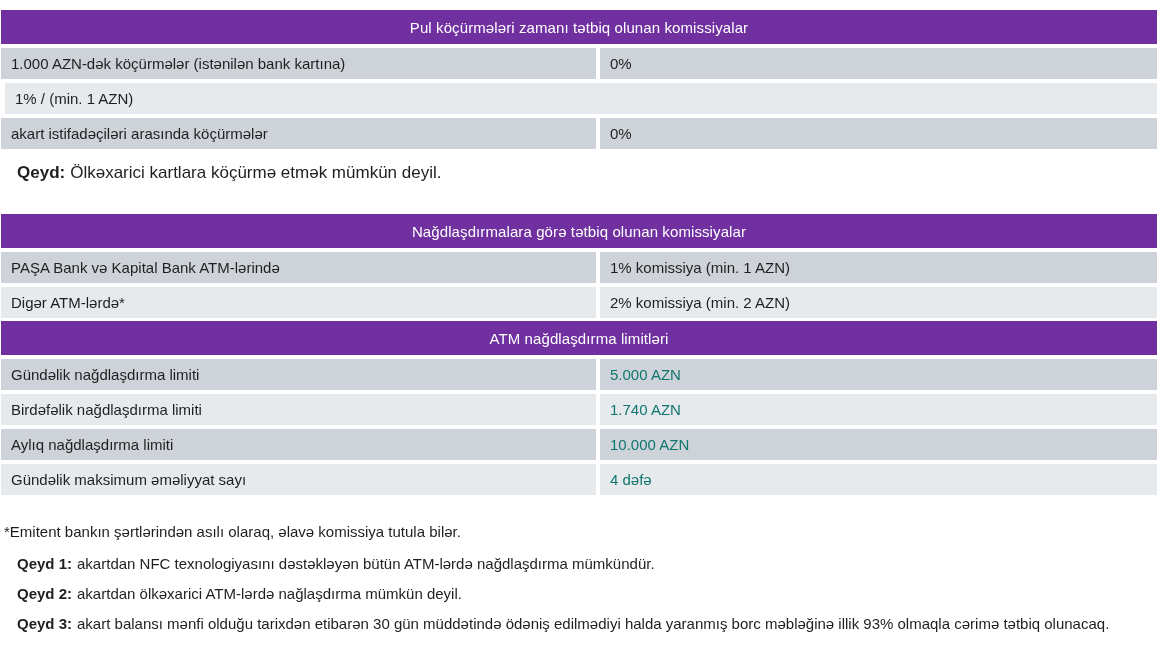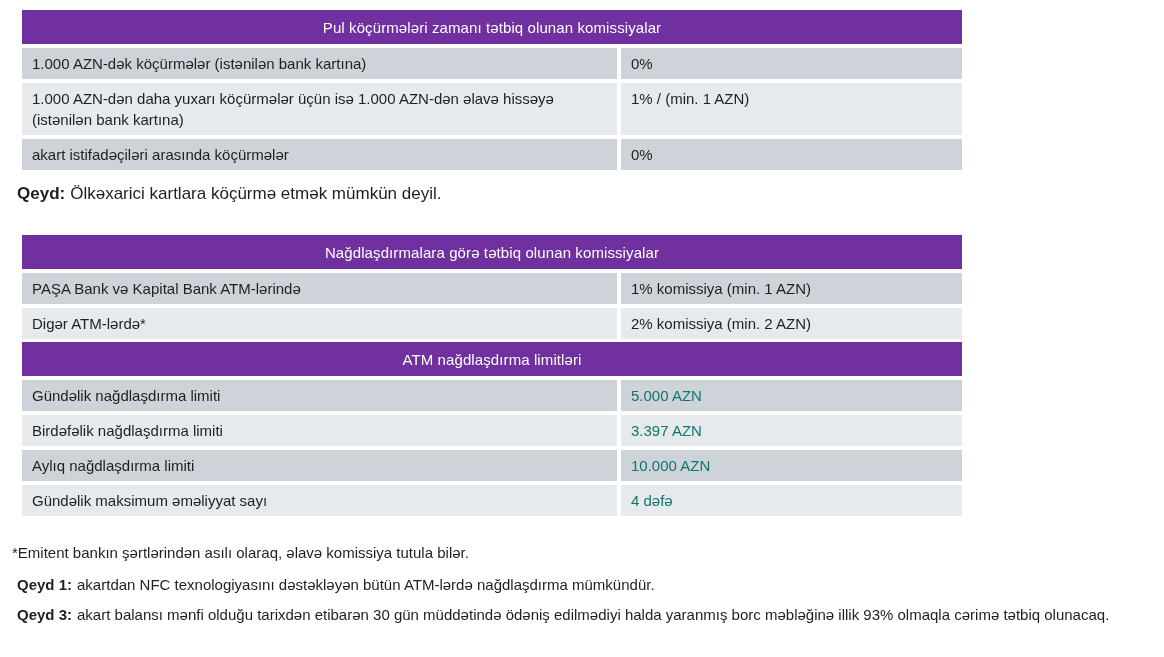--- a/index.html
+++ b/index.html
@@ -10,22 +10,22 @@
   }
   .page {
     position: relative;
     width: 1164px;
     height: 657px;
     background: #ffffff;
     overflow: hidden;
     color: #1f1f1f;
   }
   .tbl {
-    margin-left: 22px;
-    width: 940px;
+    margin-left: 1px;
+    width: 1156px;
   }
   .tbl-header {
     height: 34px;
     background: #7030A0;
     color: #ffffff;
     font-size: 15px;
     display: flex;
     align-items: center;
     justify-content: center;
     letter-spacing: 0.1px;
@@ -54,39 +54,38 @@
     line-height: 20px;
   }
   .note b, .fnote b { font-weight: bold; margin-right: 5px; }
   .spacer-t2 { height: 31px; }
   .joined { margin-top: 3px; }
   .footnotes {
     margin-top: 27px;
     font-size: 15px;
   }
   .fnote { margin: 0 0 10px 17px; line-height: 20px; }
-  .fnote.asterisk { margin-left: 12px; margin-bottom: 12px; }
+  .fnote.asterisk { margin-left: 4px; margin-bottom: 12px; }
 </style>
 </head>
 <body>
 
 <div class="page">
 
   <div style="height:10px"></div>
 
   <div class="tbl">
     <div class="tbl-header">
       <span>Pul köçürmələri zamanı tətbiq olunan komissiyalar</span>
     </div>
     <div class="row dark">
       <div class="cell label">1.000 AZN-dək köçürmələr (istənilən bank kartına)</div>
       <div class="cell value">0%</div>
     </div>
     <div class="row light">
-      <div class="cell label">1.000 AZN-dən daha yuxarı köçürmələr üçün isə 1.000 AZN-dən əlavə hissəyə (istənilən bank kartına)</div>
       <div class="cell value">1% / (min. 1 AZN)</div>
     </div>
     <div class="row dark">
       <div class="cell label">akart istifadəçiləri arasında köçürmələr</div>
       <div class="cell value">0%</div>
     </div>
   </div>
 
   <div class="note">
     <b>Qeyd:</b><span>Ölkəxarici kartlara köçürmə etmək mümkün deyil.</span>
@@ -111,35 +110,38 @@
   <div class="tbl joined">
     <div class="tbl-header">
       <span>ATM nağdlaşdırma limitləri</span>
     </div>
     <div class="row dark red-value">
       <div class="cell label">Gündəlik nağdlaşdırma limiti</div>
       <div class="cell value">5.000 AZN</div>
     </div>
     <div class="row light red-value">
       <div class="cell label">Birdəfəlik nağdlaşdırma limiti</div>
-      <div class="cell value">3.397 AZN</div>
+      <div class="cell value">1.740 AZN</div>
     </div>
     <div class="row dark red-value">
       <div class="cell label">Aylıq nağdlaşdırma limiti</div>
       <div class="cell value">10.000 AZN</div>
     </div>
     <div class="row light red-value">
       <div class="cell label">Gündəlik maksimum əməliyyat sayı</div>
       <div class="cell value">4 dəfə</div>
     </div>
   </div>
 
   <div class="footnotes">
     <div class="fnote asterisk">*Emitent bankın şərtlərindən asılı olaraq, əlavə komissiya tutula bilər.</div>
     <div class="fnote">
       <b>Qeyd 1:</b><span>akartdan NFC texnologiyasını dəstəkləyən bütün ATM-lərdə nağdlaşdırma mümkündür.</span>
     </div>
     <div class="fnote">
+      <b>Qeyd 2:</b><span>akartdan ölkəxarici ATM-lərdə nağlaşdırma mümkün deyil.</span>
+    </div>
+    <div class="fnote">
       <b>Qeyd 3:</b><span>akart balansı mənfi olduğu tarixdən etibarən 30 gün müddətində ödəniş edilmədiyi halda yaranmış borc məbləğinə illik 93% olmaqla cərimə tətbiq olunacaq.</span>
     </div>
   </div>
 
 </div>
 
 </body></html>

